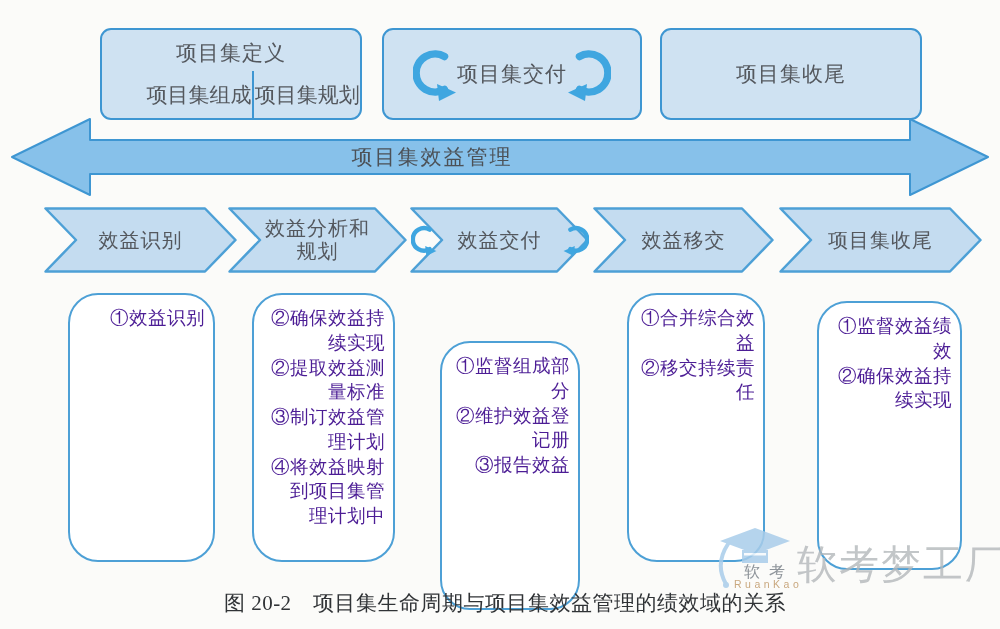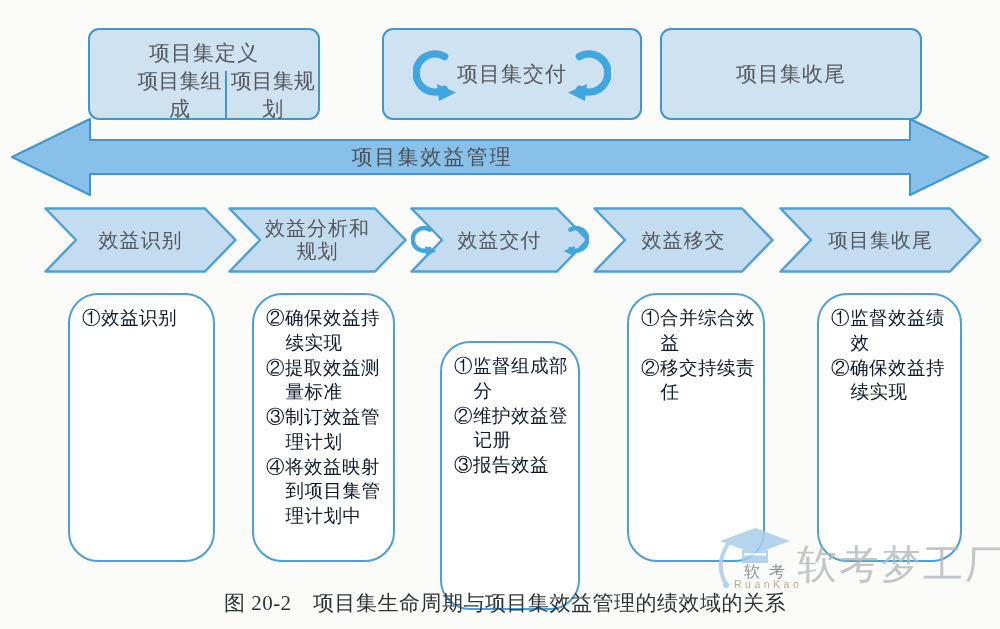--- a/index.html
+++ b/index.html
@@ -7,21 +7,21 @@
     position:relative;width:1000px;height:629px;margin:0 auto;
     background:#fbfbf9;overflow:hidden;
     font-family:"Liberation Serif","DejaVu Serif",serif;
     color:#54585e;
   }
   
   .top-box{
     position:absolute;top:28px;height:92px;box-sizing:border-box;
     background:#cfe2f2;border:2.5px solid #3e96d2;border-radius:11px;
   }
-  .tb-def{left:88px;width:232px;font-family:Liberation Mono, monospace;}
+  .tb-def{left:100px;width:262px;font-family:Liberation Mono, monospace;}
   .tb-del{left:382px;width:260px;display:flex;align-items:center;justify-content:center;padding:0 16px;}
   .tb-clo{left:660px;width:262px;display:flex;align-items:center;justify-content:center;}
   .tb-title{ text-align:center;margin-top:9px;font-size:21px;letter-spacing:1px;}
   .tb-split{
     position:absolute;left:0;right:0;bottom:0;height:47px;
     display:flex;align-items:center;padding-left:44px;
   }
   .tb-cell{flex:1;text-align:center;font-size:21px;}
   .tb-divider{width:2.5px;height:100%;background:#3e96d2;}
   .tb-label{font-size:21px;letter-spacing:1px;text-align:center;}
@@ -53,24 +53,24 @@
   
   .col{
     position:absolute;top:293px;height:269px;box-sizing:border-box;
     background:#ffffff;border:2px solid #4da0d6;border-radius:30px;
     padding:11px 8px 0 12px;
   }
   .col-1{left:68px;width:147px;}
   .col-2{left:252px;width:143px;}
   .col-3{left:440px;width:140px;margin-top:48px;}
   .col-4{left:627px;width:138px;}
-  .col-5{left:817px;width:145px;}
+  .col-5{left:817px;width:145px;margin-top:8px;}
   .col-item{
-    font-size:18.5px;line-height:1.34;color:#0f172a;
-    text-indent:-1.05em;padding-left:1.05em;letter-spacing:0.5px;
+    font-size:18.5px;line-height:1.34;color:#4c1d95;
+    text-indent:-1.05em;padding-left:1.05em;letter-spacing:0.5px;text-align:right;
   }
   
   .caption{
     position:absolute;left:5px;top:589px;width:1000px;
     text-align:center;font-size:21px;color:#303336;letter-spacing:0.5px;
   }
   
   .wm-cap{position:absolute;left:716px;top:526px;opacity:.85;}
   .wm-brand{
     position:absolute;left:744px;top:562px;font-size:16px;color:#8f959b;

